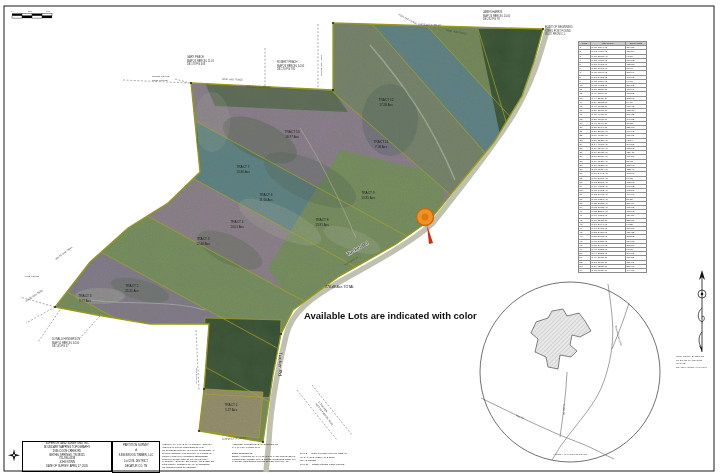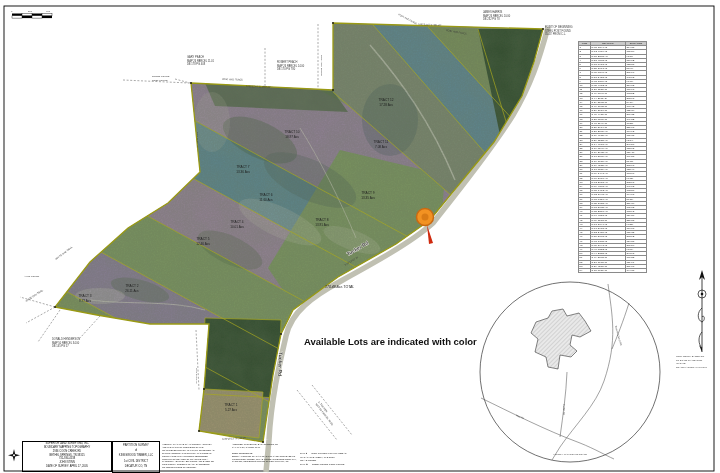--- a/index.html
+++ b/index.html
@@ -7,21 +7,21 @@
          font-family:"Liberation Sans",sans-serif;}
   #plat{position:absolute;left:0;top:0;}
   svg text{font-family:"Liberation Sans",sans-serif;fill:#222;}
   .tract-name{font-size:3.2px;fill:#1d1d1d;text-anchor:middle;}
   .tract-acres{font-size:3.1px;fill:#1d1d1d;text-anchor:middle;}
   .owner{font-size:2.6px;fill:#3a3a3a;}
   .tiny{font-size:2.4px;fill:#3a3a3a;}
   .bearing{font-size:2.4px;fill:#3a3a3a;}
   .roadlbl{font-size:5px;font-weight:bold;fill:#3f3f3f;stroke:#efefe6;stroke-width:0.7px;paint-order:stroke;}
   .total{font-size:3.5px;font-style:italic;fill:#222;}
-  #available{position:absolute;left:304px;top:310px;font-size:9.5px;font-weight:bold;color:#101010;margin-top:26px;}
+  #available{position:absolute;left:304px;top:310px;font-size:9.5px;font-weight:bold;color:#101010;}
   #lineTable{position:absolute;left:578px;top:41px;width:62px;border-collapse:collapse;
              table-layout:fixed;font-size:2.5px;color:#222;}
   #lineTable th,#lineTable td{border:0.4px solid #8a8a8a;height:3.2px;line-height:3.2px;
              padding:0 0.5px;overflow:hidden;white-space:nowrap;font-weight:normal;}
   #lineTable th{background:#c9c9c9;text-align:center;}
   #lineTable td{text-align:left;}
   .tbox{position:absolute;border:0.7px solid #000;color:#111;text-align:center;
         white-space:pre-line;overflow:hidden;}
   #firmBox{left:22px;top:441px;width:88px;height:29px;font-size:2.6px;line-height:3.85px;}
   #surveyBox{left:112px;top:441px;width:46px;height:29px;font-size:2.7px;line-height:5.2px;padding-top:1px;}

